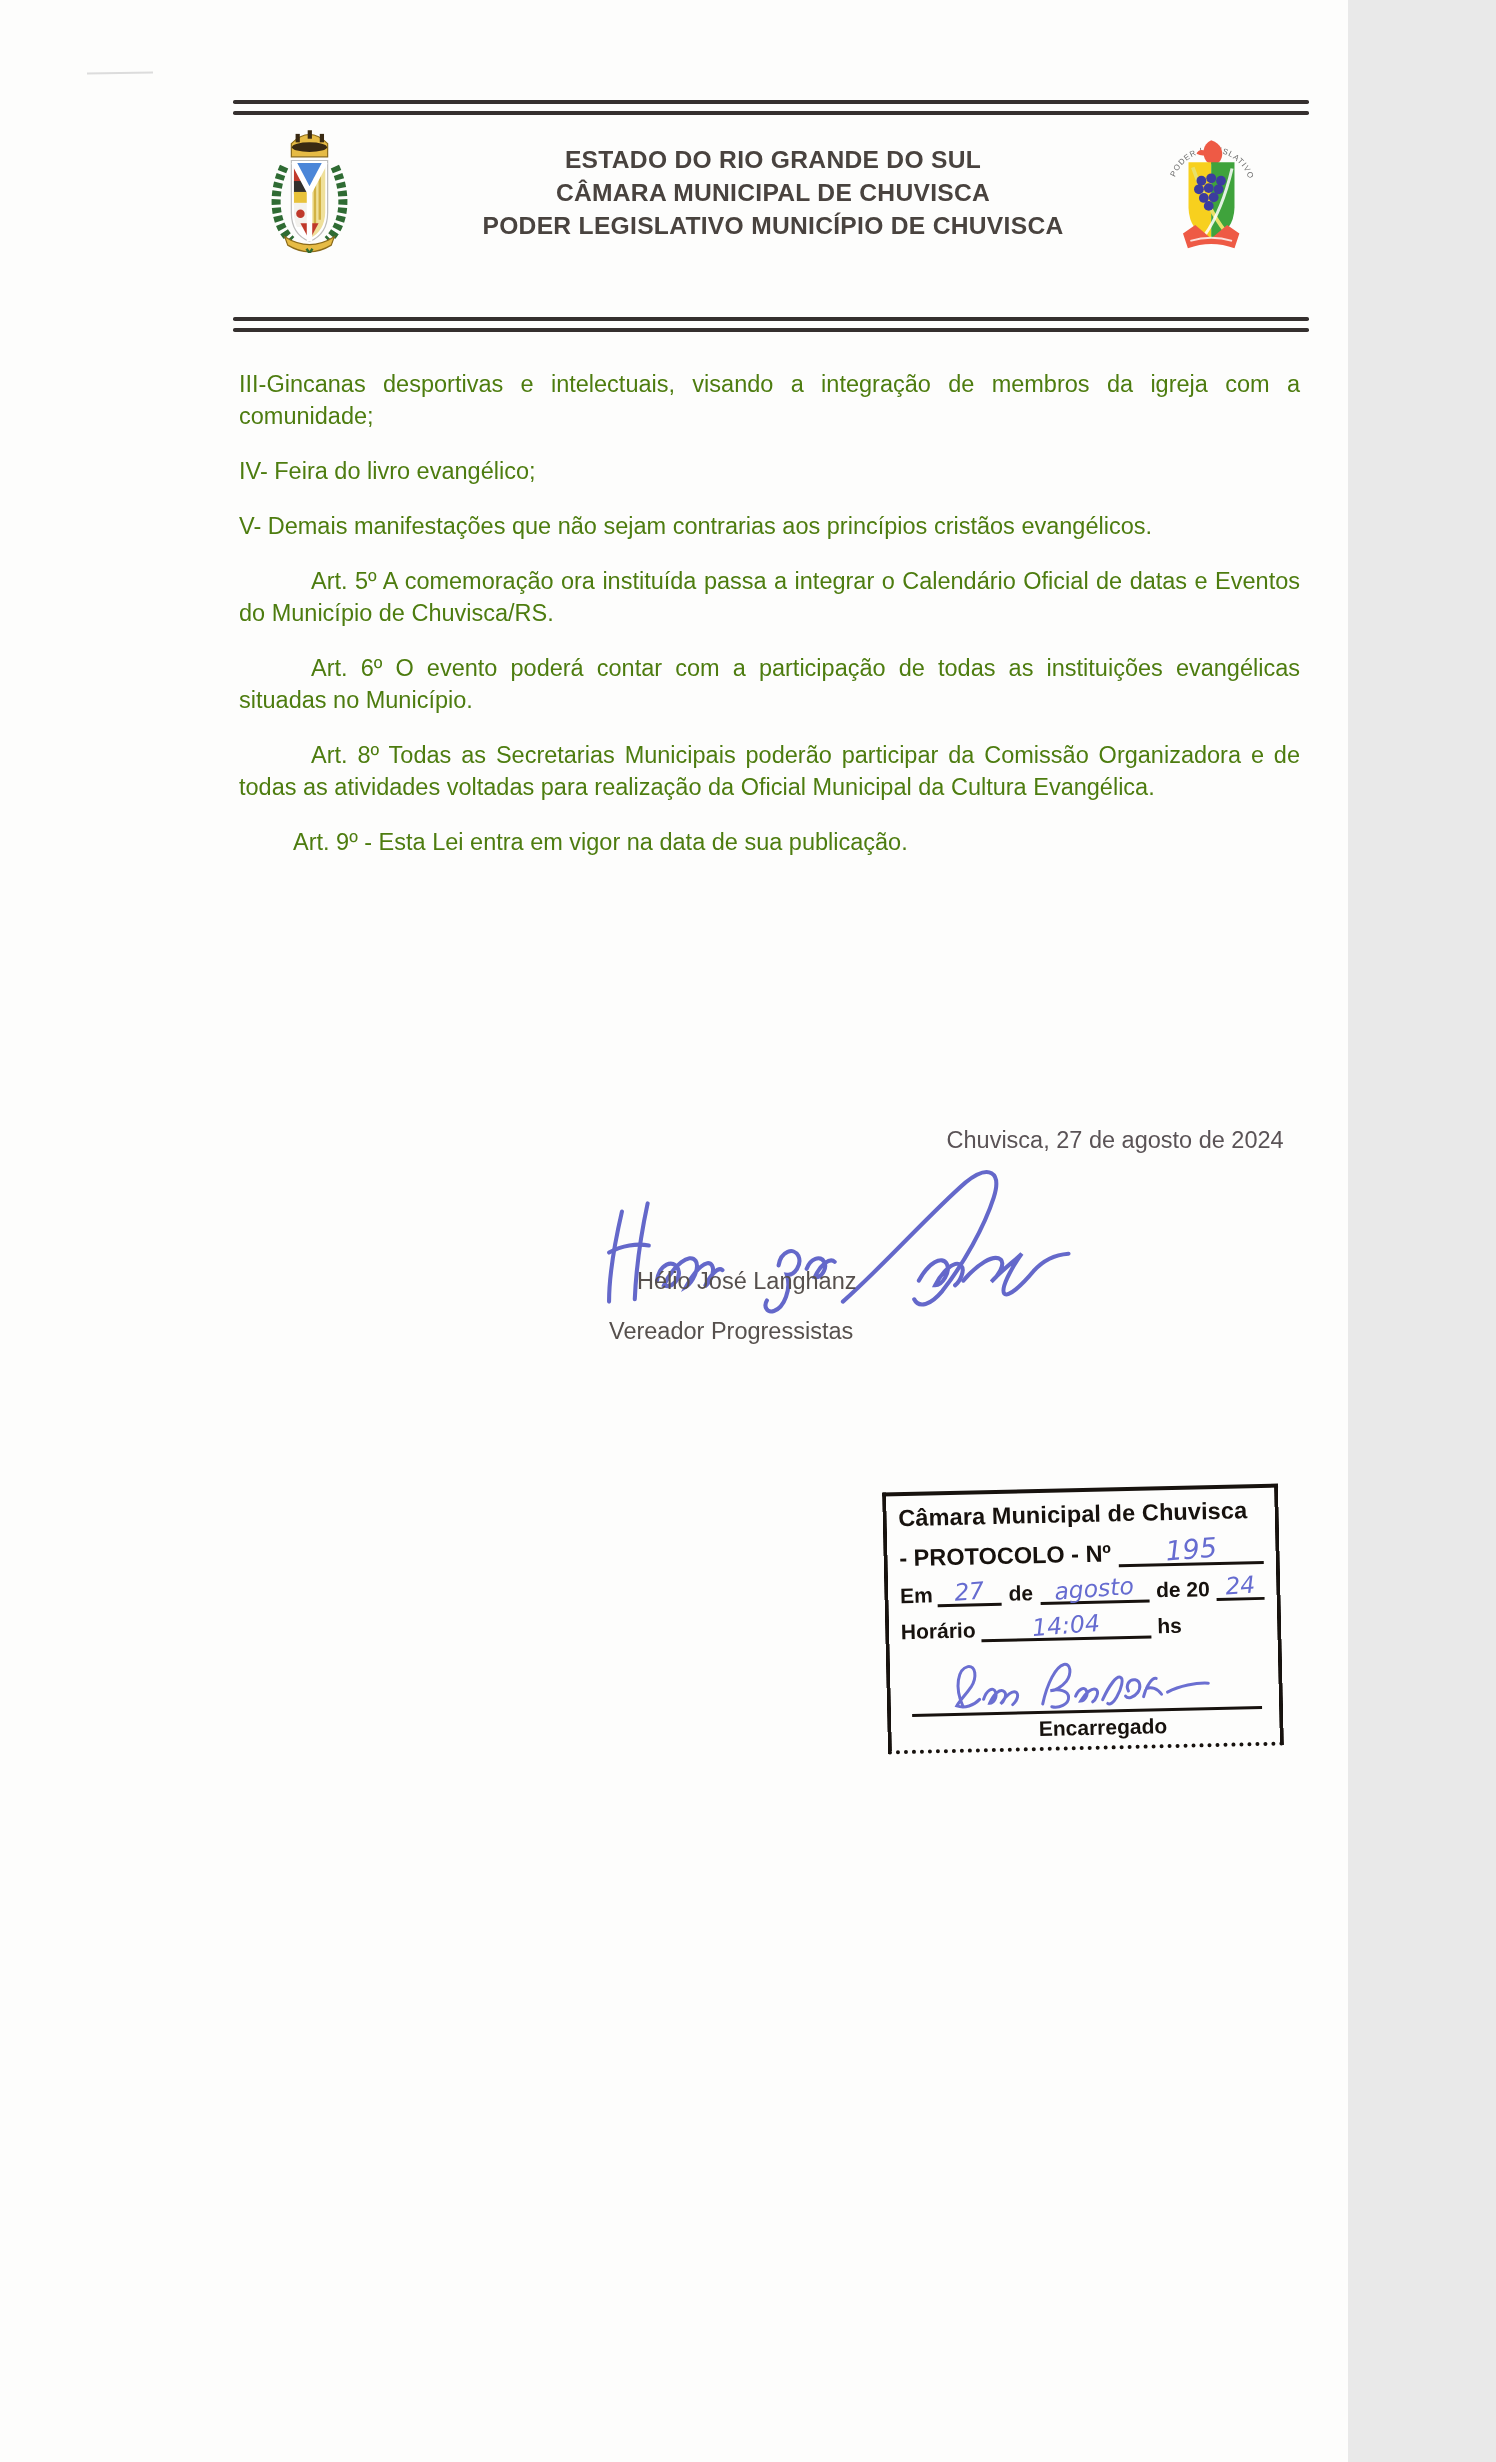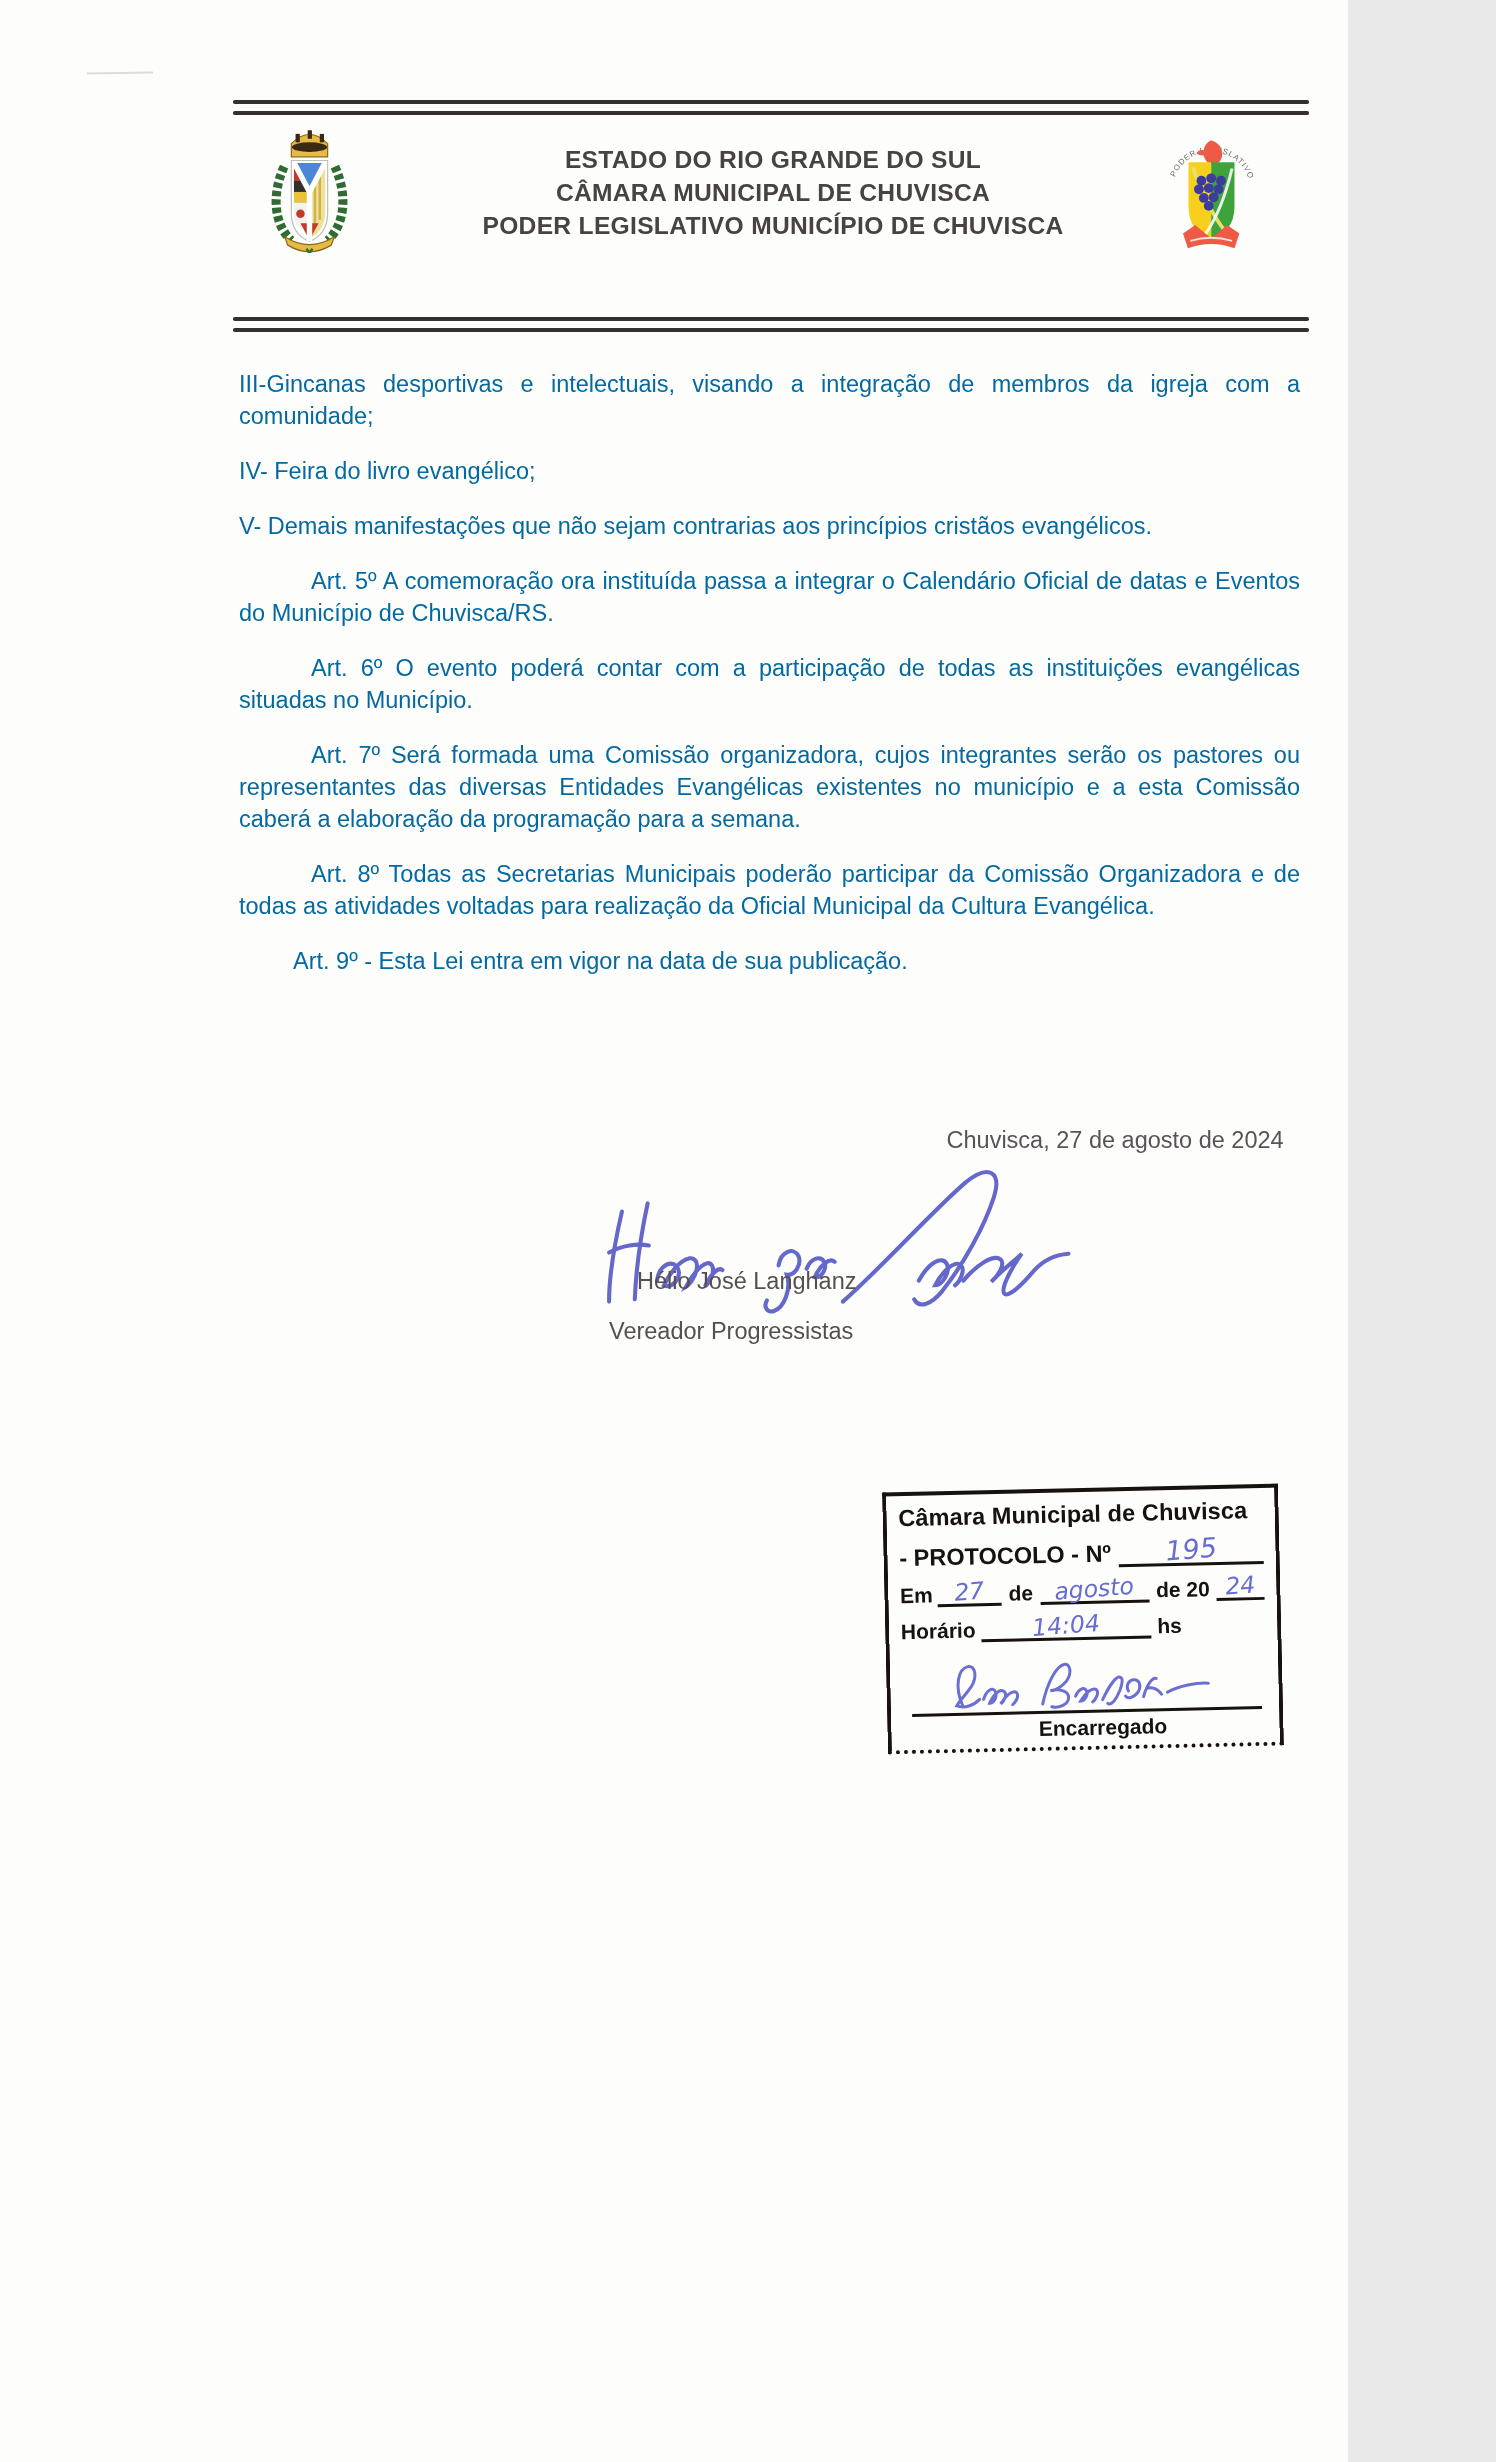--- a/index.html
+++ b/index.html
@@ -16,21 +16,21 @@
   .rule.r3{top:317px;} .rule.r4{top:328px;}
   .scan-artifact{position:absolute;left:87px;top:72px;width:66px;height:2.3px;background:#dcdcdc;transform:rotate(-1deg);}
   .head-text{
     position:absolute;left:235px;top:143px;width:1076px;
     text-align:center;font-weight:bold;color:#49433f;
     font-size:24.6px;line-height:33px;letter-spacing:0.3px;
   }
   .emblem-left{position:absolute;left:264px;top:123px;width:91px;height:130px;}
   .emblem-right{position:absolute;left:1160px;top:117px;width:103px;height:141px;}
   
-  .body-text{position:absolute;left:239px;top:368px;width:1061px;color:#0369a1;font-size:23.5px;line-height:32px;}
+  .body-text{position:absolute;left:239px;top:368px;width:1061px;color:#4d7c0f;font-size:23.5px;line-height:32px;}
   .body-text p{margin:0 0 23px 0;}
   .body-text p.just{text-align:justify;}
   .body-text p.ind{text-indent:72px;text-align:justify;}
   .body-text p.ind9{text-indent:54px;}
   .dateline{position:absolute;left:239px;top:1127px;width:1061px;text-align:right;padding-right:16.4px;box-sizing:border-box;color:#5a5356;font-size:23.5px;}
   
   .sig-svg{position:absolute;left:591px;top:1166px;width:495px;height:159px;}
   .sig-name{position:absolute;left:617px;top:1268px;color:#56504d;font-size:23.5px;margin-left:20px;}
   .sig-title{position:absolute;left:609px;top:1318px;color:#56504d;font-size:23.5px;}
   
@@ -141,21 +141,20 @@
     <path d="M36,190 L56,176 L82,198 L108,176 L128,190 L120,214 Q82,200 44,214 Z" fill="#ee5a45"></path>
     <path d="M48,202 Q82,192 116,202" stroke="#ffffff" stroke-width="3" fill="none" opacity="0.8"></path>
   </svg>
 
   <div class="body-text">
     <p class="just">III-Gincanas desportivas e intelectuais, visando a integração de membros da igreja com a comunidade;</p>
     <p class="just">IV- Feira do livro evangélico;</p>
     <p class="just">V- Demais manifestações que não sejam contrarias aos princípios cristãos evangélicos.</p>
     <p class="ind">Art. 5º A comemoração ora instituída passa a integrar o Calendário Oficial de datas e Eventos do Município de Chuvisca/RS.</p>
     <p class="ind">Art. 6º O evento poderá contar com a participação de todas as instituições evangélicas situadas no Município.</p>
-    <p class="ind">Art. 7º Será formada uma Comissão organizadora, cujos integrantes serão os pastores ou representantes das diversas Entidades Evangélicas existentes no município e a esta Comissão caberá a elaboração da programação para a semana.</p>
     <p class="ind">Art. 8º Todas as Secretarias Municipais poderão participar da Comissão Organizadora e de todas as atividades voltadas para realização da Oficial Municipal da Cultura Evangélica.</p>
     <p class="ind ind9">Art. 9º - Esta Lei entra em vigor na data de sua publicação.</p>
   </div>
 
   <div class="dateline">Chuvisca, 27 de agosto de 2024</div>
 
   <svg class="sig-svg" viewBox="0 0 845 272">
     <g stroke="#585cc6" stroke-width="7" fill="none" stroke-linecap="round" opacity="0.92">
       <path d="M52,78 C40,130 30,190 30,232"></path>
       <path d="M96,64 C84,120 76,180 74,228"></path>

